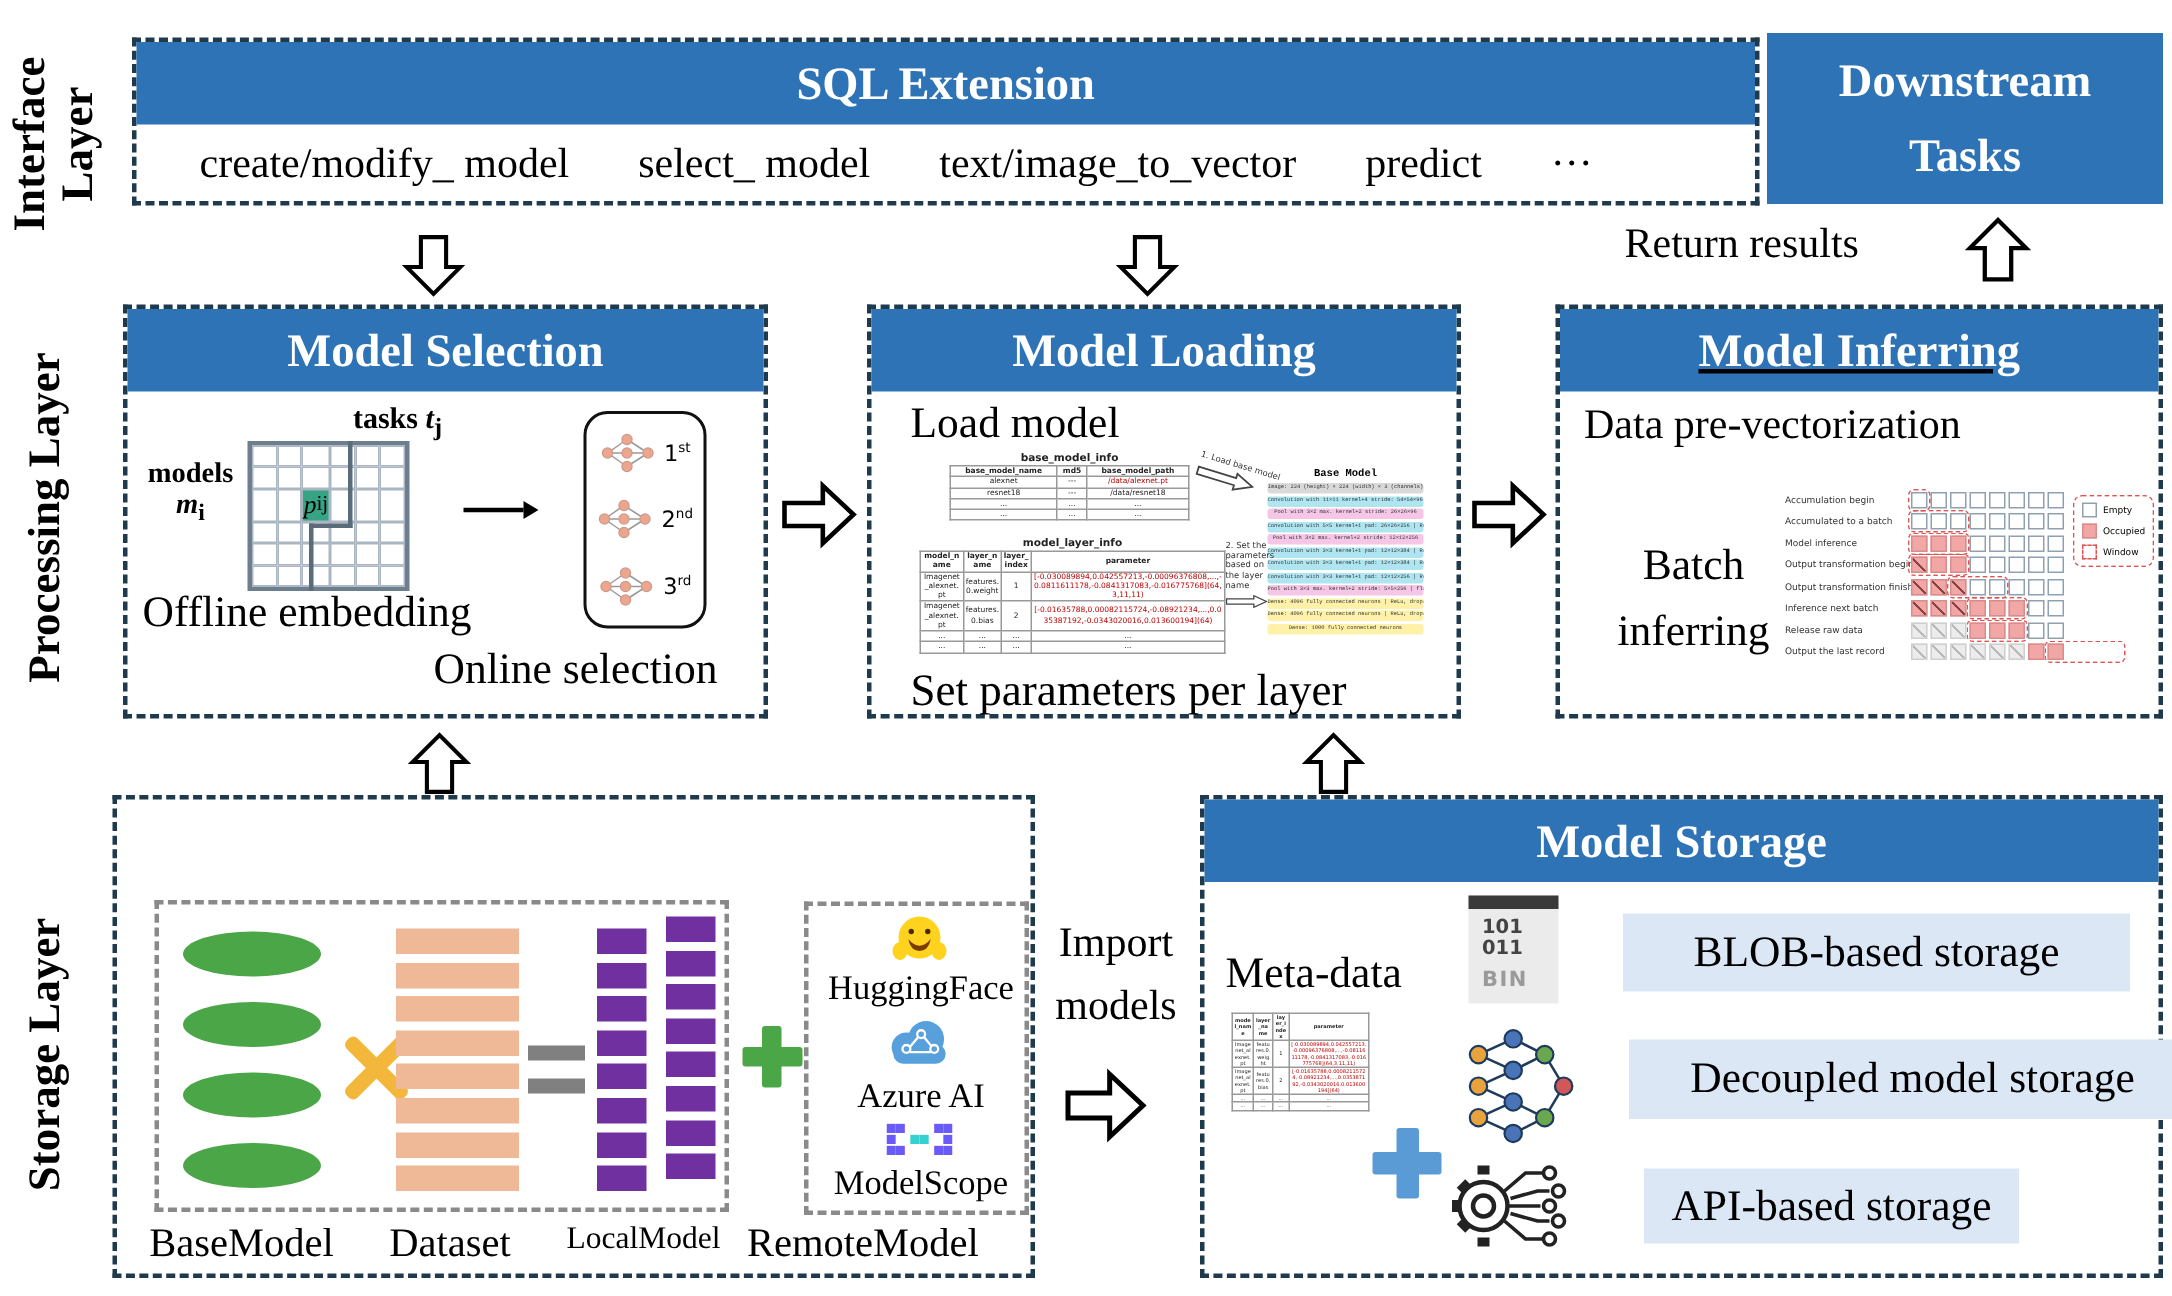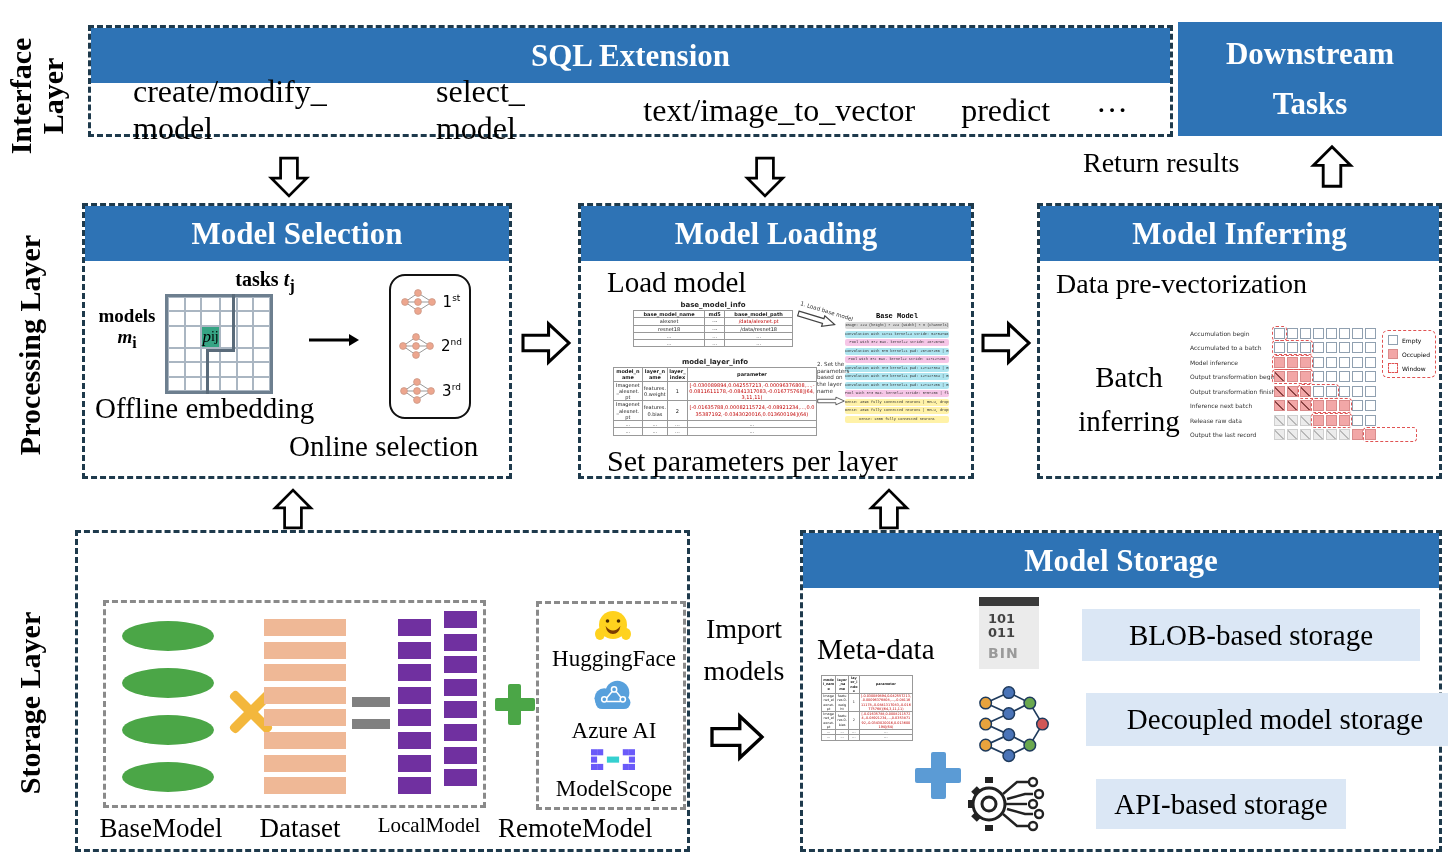--- a/index.html
+++ b/index.html
@@ -10,21 +10,21 @@
   
   .box{position:absolute;border:3px dashed #1e3a4c;background:#fff;box-sizing:border-box;}
   .hdr{background:#2e73b5;color:#fff;font-weight:bold;font-size:31px;
        display:flex;align-items:center;justify-content:center;height:55px;}
   .bluebox{position:absolute;background:#2e73b5;color:#fff;font-weight:bold;font-size:31px;
        text-align:center;display:flex;flex-direction:column;justify-content:center;line-height:1.6;}
   .vlabel{position:absolute;font-weight:bold;font-size:30px;text-align:center;line-height:1.05;
        transform:translate(-50%,-50%) rotate(-90deg);white-space:nowrap;}
   
   .cmdrow{position:absolute;left:0;right:0;top:57px;height:50px;display:flex;align-items:center;
-       gap:46px;padding:0 42px;font-size:32px;}
+       gap:46px;padding:0 42px;font-size:28px;}
   
   .mini-table{position:absolute;font-family:"DejaVu Sans",sans-serif;color:#222;}
   .mini-table .tbl-title{text-align:center;font-weight:bold;font-size:7px;margin-bottom:1px;}
   .mini-table table{border-collapse:collapse;width:100%;}
   .mini-table th,.mini-table td{border:1px solid #999;padding:0 1px;text-align:center;
        font-size:5px;line-height:1.25;word-break:break-all;}
   .mini-table th{font-weight:bold;}
   .mini-table td.red{color:#c00000;}
   .tiny th,.tiny td{font-size:3.4px;}
   
@@ -355,21 +355,21 @@
         </svg>
     </div>
 
     <div class="t" style="left:26px;top:238px;font-size:30px;">Set parameters per layer</div>
   </div>
 
   <svg class="abs" style="left:980px;top:320px;" width="52" height="46" viewBox="0 0 40 36">
     <polygon points="2,12 22,12 22,3 38,18 22,33 22,24 2,24" fill="#fff" stroke="#000" stroke-width="2.4"></polygon>
     </svg>
 
-  <div class="box" style="left:1037px;top:203px;width:405px;height:276px;">
+  <div class="box" style="left:1037px;top:203px;width:405px;height:276px;text-decoration:underline;">
     <div class="hdr">Model Inferring</div>
     <div class="t" style="left:24px;top:150px;width:130px;text-align:center;font-size:29px;white-space:normal;line-height:1.5;">
       <span>Batch</span><br>
       <span>inferring</span>
     </div>
     <div class="t" style="left:16px;top:62px;font-size:28px;">Data pre-vectorization</div>
     <div class="abs" id="infer-rows" style="left:150px;top:120px;">
         <div class="irow">
           <div class="ilabel">Accumulation begin</div>
           <div class="icells">

